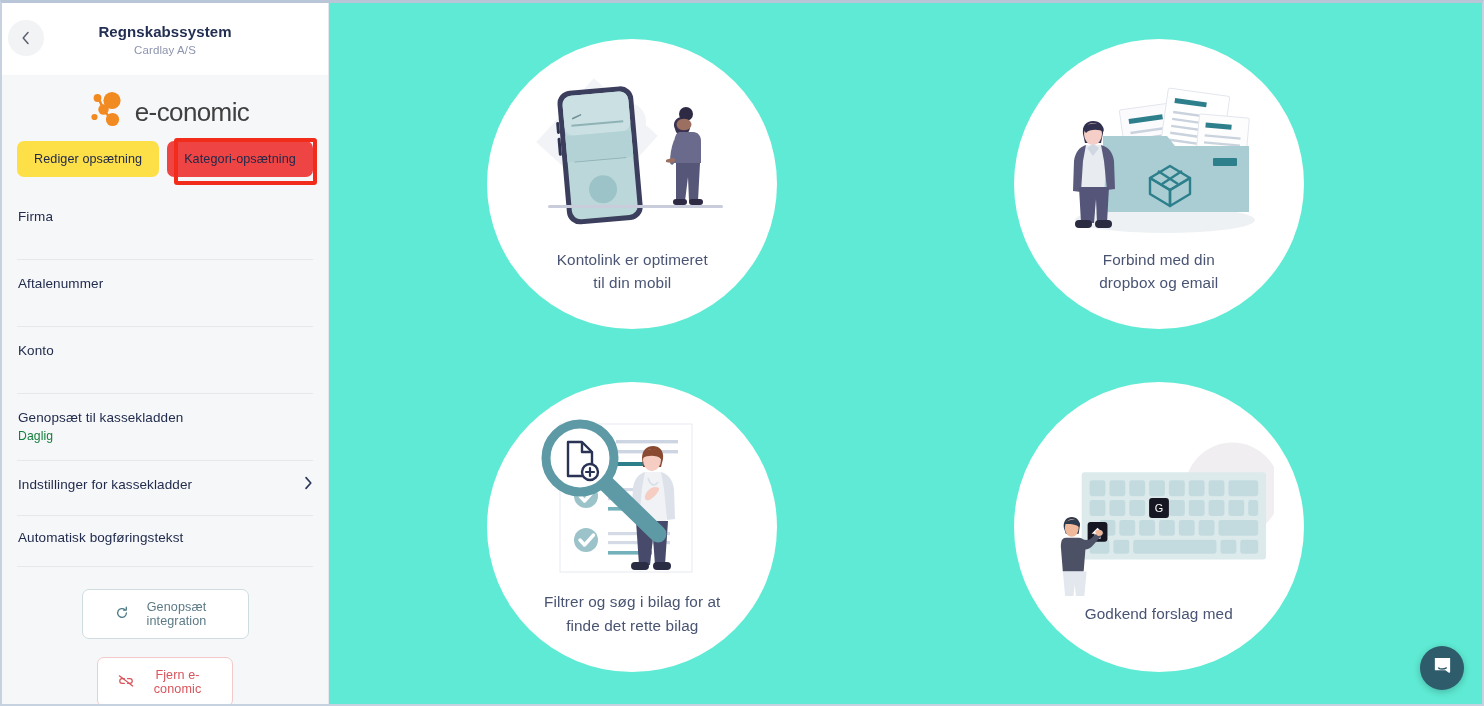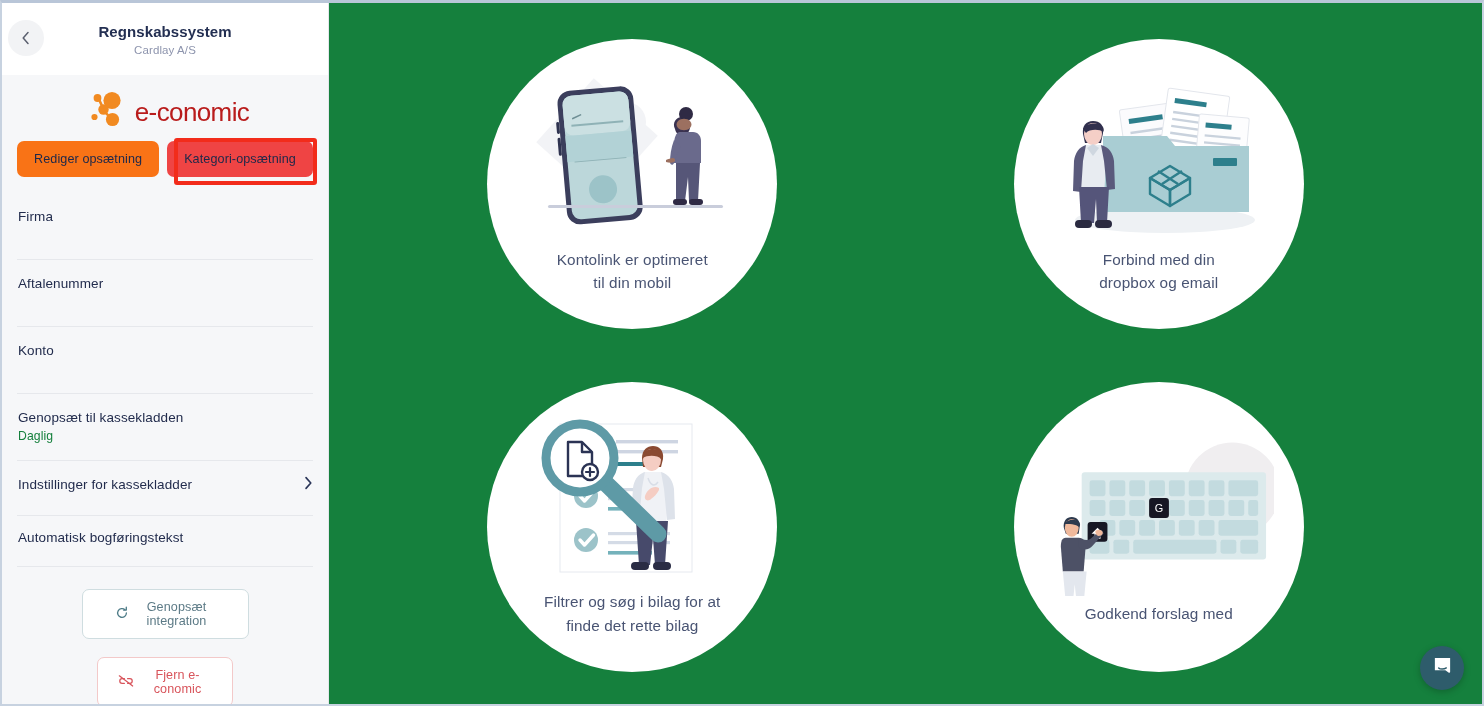--- a/index.html
+++ b/index.html
@@ -77,21 +77,21 @@
   .logo-wrap {
     height: 75px;
     display: flex;
     align-items: center;
     justify-content: center;
     gap: 8px;
     margin-top: 12px;
   }
   .logo-text {
     font-size: 26px;
-    color: #b91c1c;
+    color: #404040;
     letter-spacing: -0.6px;
     font-weight: 500;
   }
 
   
   .tabs {
     display: flex;
     align-items: center;
     padding: 0 15px;
     gap: 8px;
@@ -105,21 +105,21 @@
     background: #ef4444;
     border: none;
     border-radius: 7px;
     padding: 11px 17px;
     cursor: pointer;
     white-space: nowrap;
     font-family: inherit;
     letter-spacing: .1px;
   }
   .tab-btn.plain {
-    background: #f97316;
+    background: #fde047;
   }
   .tab-highlight {
     position: absolute;
     left: 172px; top: -3px;
     width: 143px; height: 47px;
     border: 4px solid #f22c1b;
     border-radius: 3px;
     pointer-events: none;
   }
 
@@ -180,21 +180,21 @@
     font-size: 12.6px;
     padding: 10px 20px;
     margin-top: 18px;
     width: 136px;
   }
 
   
   #main {
     flex: 1;
     position: relative;
-    background: #15803d;
+    background: #5eead4;
     display: grid;
     grid-template-columns: 1fr 1fr;
     grid-template-rows: 1fr 1fr;
     align-items: center;
     justify-items: center;
     padding: 10px 60px 6px 40px;
   }
   .card {
     width: 290px; height: 290px;
     border-radius: 50%;

